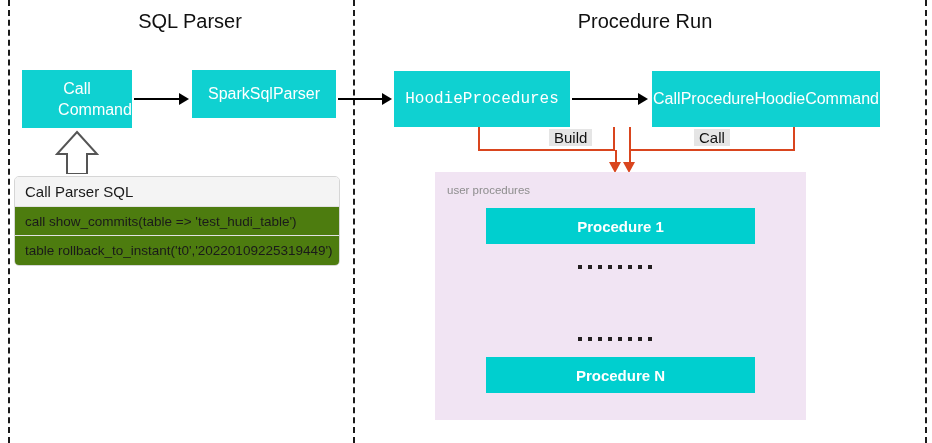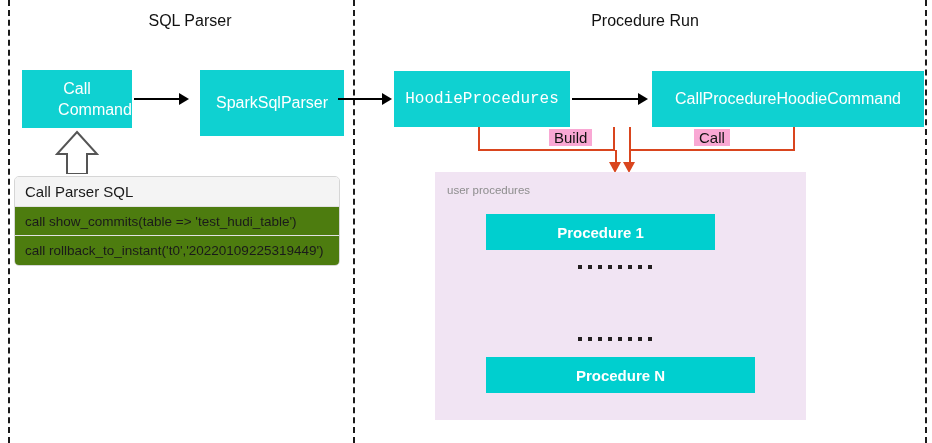--- a/index.html
+++ b/index.html
@@ -6,21 +6,21 @@
   body{width:932px;height:443px;position:relative;overflow:hidden;
        font-family:"Liberation Sans","DejaVu Sans",sans-serif;
        -webkit-font-smoothing:antialiased;}
   #canvas{position:absolute;inset:0;width:932px;height:443px;}
 
   
   .vdash{position:absolute;top:0;height:443px;width:0;
          border-left:2px dashed #1a1a1a;}
 
   
-  .section-title{position:absolute;color:#111111;font-size:16px;
+  .section-title{position:absolute;color:#111111;font-size:20px;
                  line-height:26px;text-align:center;white-space:nowrap;}
 
   
   .tealbox{position:absolute;background:#0fd1d1;color:#ffffff;
            display:flex;align-items:center;justify-content:center;
            text-align:center;font-size:16px;line-height:20px;
            box-sizing:border-box;padding:2px 4px;}
   .tealbox.two-line{font-size:16px;line-height:21px;}
 
   
@@ -48,21 +48,21 @@
   .obr-left{border-left:2px solid #d9451e;border-bottom:2px solid #d9451e;
             border-right:2px solid #d9451e;}
   .obr-right{border-left:2px solid #d9451e;border-bottom:2px solid #d9451e;
              border-right:2px solid #d9451e;}
   .ostem{position:absolute;width:0;border-left:2px solid #d9451e;}
   .oarrow{position:absolute;width:0;height:0;
           border-left:6px solid transparent;
           border-right:6px solid transparent;
           border-top:11px solid #d9451e;}
   .edge-label{position:absolute;font-size:15px;color:#111111;
-              background:#f9a8d4;padding:0 5px;white-space:nowrap;}
+              background:#e5e5e5;padding:0 5px;white-space:nowrap;}
 
   
   .procpanel{position:absolute;background:#f1e4f3;}
   .panel-caption{position:absolute;font-size:11.5px;color:#8d8d8d;
                  white-space:nowrap;}
   .procbox{position:absolute;background:#00cfcf;color:#ffffff;
            display:flex;align-items:center;justify-content:center;
            font-size:15px;font-weight:bold;}
   .dots{position:absolute;display:flex;gap:6px;align-items:center;}
   .dots i{display:block;width:4px;height:4px;background:#231f20;}
@@ -82,58 +82,58 @@
   <div class="tealbox two-line" style="left:22px;top:70px;width:110px;height:58px;">
     <span style="display:block;">
       <span style="display:block;">Call</span>
       <span style="display:block;margin-left:36px;">Command</span>
     </span>
   </div>
 
   <div class="hline" style="left:134px;top:98px;width:47px;"></div>
   <div class="arrowhead-right" style="left:179px;top:93px;"></div>
 
-  <div class="tealbox" style="left:200px;top:70px;width:144px;height:66px;">SparkSqlParser</div>
+  <div class="tealbox" style="left:192px;top:70px;width:144px;height:48px;">SparkSqlParser</div>
 
   <div class="hline" style="left:338px;top:98px;width:46px;"></div>
   <div class="arrowhead-right" style="left:382px;top:93px;"></div>
 
   <div class="blockarrow" style="left:55px;top:130px;width:44px;height:44px;">
     <svg width="44" height="44" viewBox="0 0 44 44">
       <polygon points="22,2 42,24 32,24 32,44 12,44 12,24 2,24" fill="#ffffff" stroke="#555555" stroke-width="2" stroke-linejoin="miter"></polygon>
     </svg>
   </div>
 
   <div class="sqltable" style="left:14px;top:176px;width:326px;height:90px;">
     <div class="sqlrow header">Call Parser SQL</div>
     <div class="sqlrow body">call show_commits(table =&gt; 'test_hudi_table')</div>
-    <div class="sqlrow body last">call rollback_to_instant('t0','20220109225319449')</div>
+    <div class="sqlrow body last">table rollback_to_instant('t0','20220109225319449')</div>
   </div>
 
   <div class="tealbox" style="left:394px;top:71px;width:176px;height:56px;font-family:Liberation Mono, monospace;">HoodieProcedures</div>
 
   <div class="hline" style="left:572px;top:98px;width:68px;"></div>
   <div class="arrowhead-right" style="left:638px;top:93px;"></div>
 
-  <div class="tealbox" style="left:652px;top:71px;width:272px;height:56px;">CallProcedureHoodieCommand</div>
+  <div class="tealbox" style="left:652px;top:71px;width:228px;height:56px;">CallProcedureHoodieCommand</div>
 
   <div class="obr obr-left" style="left:478px;top:127px;width:137px;height:24px;"></div>
   <div class="ostem" style="left:615px;top:150px;height:14px;"></div>
   <div class="oarrow" style="left:609px;top:162px;"></div>
   <div class="edge-label" style="left:549px;top:129px;">Build</div>
 
   <div class="obr obr-right" style="left:629px;top:127px;width:166px;height:24px;"></div>
   <div class="ostem" style="left:629px;top:150px;height:14px;"></div>
   <div class="oarrow" style="left:623px;top:162px;"></div>
   <div class="edge-label" style="left:694px;top:129px;">Call</div>
 
   <div class="procpanel" style="left:435px;top:172px;width:371px;height:248px;"></div>
   <div class="panel-caption" style="left:447px;top:184px;">user procedures</div>
 
-  <div class="procbox" style="left:486px;top:214px;width:229px;height:36px;text-align:right;">Procedure 1</div>
+  <div class="procbox" style="left:486px;top:208px;width:269px;height:36px;text-align:right;">Procedure 1</div>
 
   <div class="dots" style="left:578px;top:265px;">
     <i></i>
       <i></i>
       <i></i>
       <i></i>
       <i></i>
       <i></i>
       <i></i>
       <i></i>

